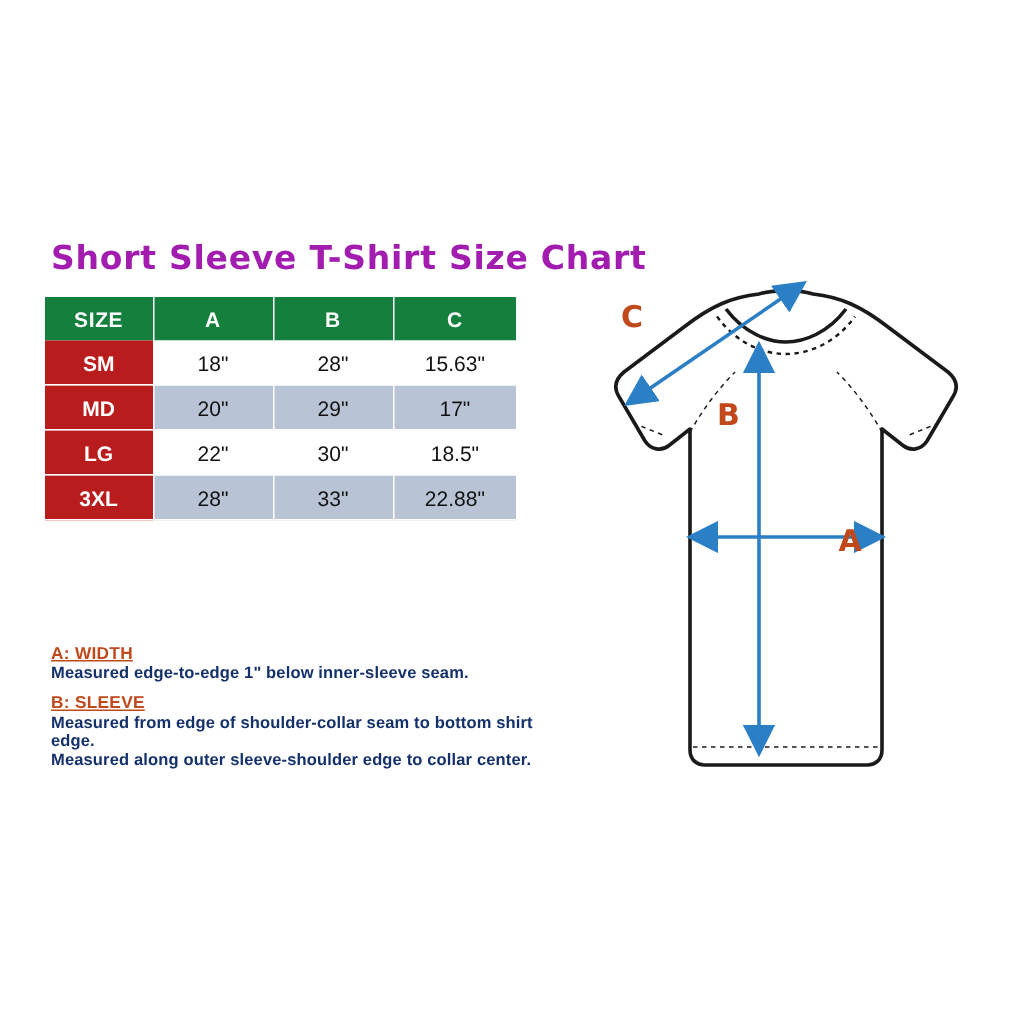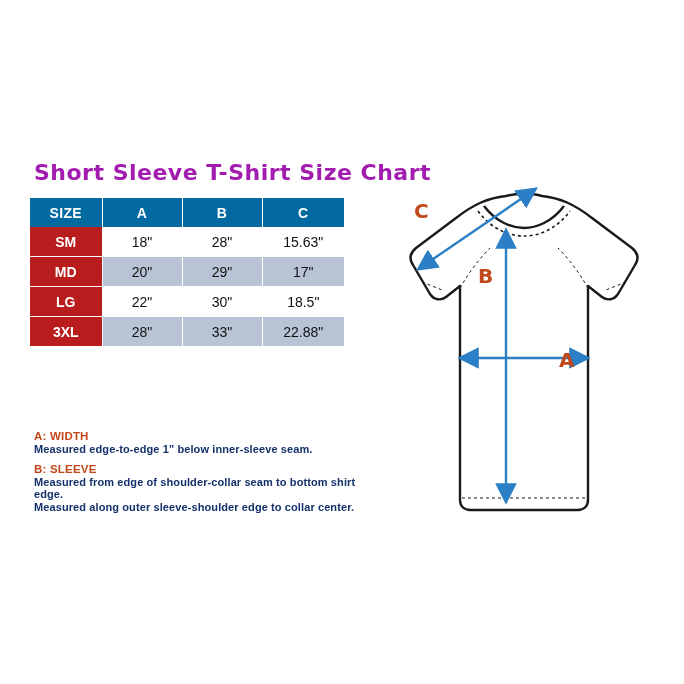--- a/index.html
+++ b/index.html
@@ -43,21 +43,21 @@
     width: 314px;
     border-collapse: collapse;
     table-layout: fixed;
   }
   #size-table col.c0 { width: 72px; }
   #size-table col.c1 { width: 80px; }
   #size-table col.c2 { width: 80px; }
   #size-table col.c3 { width: 82px; }
 
   #size-table th {
-    background: #0369a1;
+    background: #15803d;
     color: #ffffff;
     font-size: 14px;
     font-weight: bold;
     height: 27px;
     text-align: center;
     border-right: 1px solid #ffffff;
     letter-spacing: 0.4px;
   }
   #size-table th:last-child { border-right: none; }
 
@@ -85,20 +85,21 @@
     left: 34px;
     top: 430px;
     width: 330px;
   }
   .note-head {
     font-size: 11.5px;
     font-weight: bold;
     color: #c0481b;
     margin-top: 8px;
     letter-spacing: 0.2px;
+    text-decoration: underline;
   }
   .note-head:first-child { margin-top: 0; }
   .note-body {
     font-size: 11px;
     color: #14316b;
     font-weight: bold;
     margin-top: 1px;
     letter-spacing: 0.1px;
   }
 

